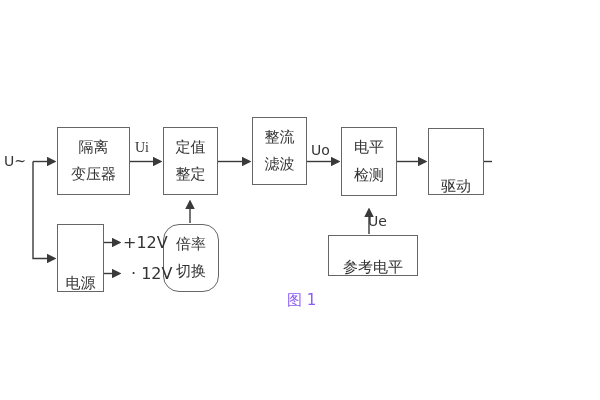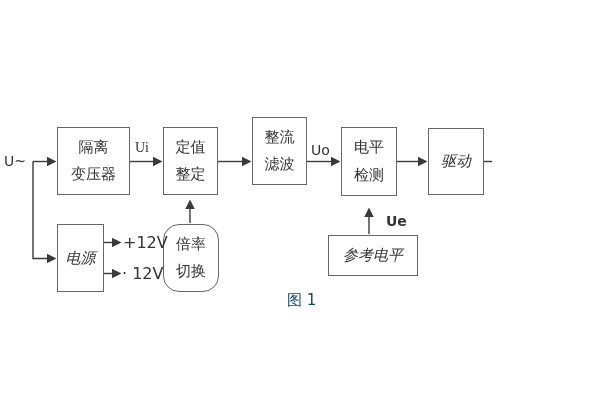--- a/index.html
+++ b/index.html
@@ -25,35 +25,34 @@
     align-items: center;
     justify-content: space-evenly;
     font-size: 15px;
     line-height: 1;
     color: #333333;
     box-sizing: border-box;
     text-align: center;
     white-space: nowrap;
   }
   .blk.single {
-    justify-content: center;
-    font-style: italic;
+    justify-content: flex-end;
   }
   .lbl {
     position: absolute;
     font-size: 14px;
     line-height: 1;
     color: #333333;
     white-space: nowrap;
   }
   .lbl.rail { font-size: 16px; }
   .caption {
     position: absolute;
     font-size: 15px;
-    color: #0c4a6e;
+    color: #8b5cf6;
     white-space: nowrap;
   }
   #wires {
     position: absolute;
     left: 0; top: 0;
     width: 600px; height: 400px;
   }
   
   #b-isolation   { left:57px;  top:127px; width:73px; height:68px; }
   #b-setting     { left:163px; top:127px; width:55px; height:68px; }
@@ -61,23 +60,23 @@
   #b-level       { left:341px; top:127px; width:56px; height:69px;align-items:center; }
   #b-drive       { left:428px; top:128px; width:56px; height:67px; }
   #b-relay       { left:519px; top:128px; width:68px; height:66px; }
   #b-power       { left:57px;  top:224px; width:47px; height:68px; }
   #b-ratio       { left:163px; top:224px; width:56px; height:68px;border-radius:16px; }
   #b-reference   { left:328px; top:235px; width:90px; height:41px; }
   
   #l-input { left:4px;   top:154px; }
   #l-ui    { left:135px; top:141px;font-family:Liberation Serif, serif; }
   #l-uo    { left:311px; top:143px; }
-  #l-ue    { left:386px; top:214px;font-weight:bold; }
+  #l-ue    { left:368px; top:214px; }
   #l-p12   { left:123px; top:235px; }
-  #l-n12   { left:122px; top:266px;text-align:center; }
+  #l-n12   { left:131px; top:266px;text-align:center; }
   #l-cap   { left:287px; top:291px; }
 </style>
 </head>
 <body>
 
 <div id="canvas">
 
   <svg id="wires" viewBox="0 0 600 400" xmlns="http://www.w3.org/2000/svg">
     <defs>
       <marker id="ah" viewBox="0 0 8 8" markerWidth="7" markerHeight="7" refX="6" refY="4" orient="auto">

